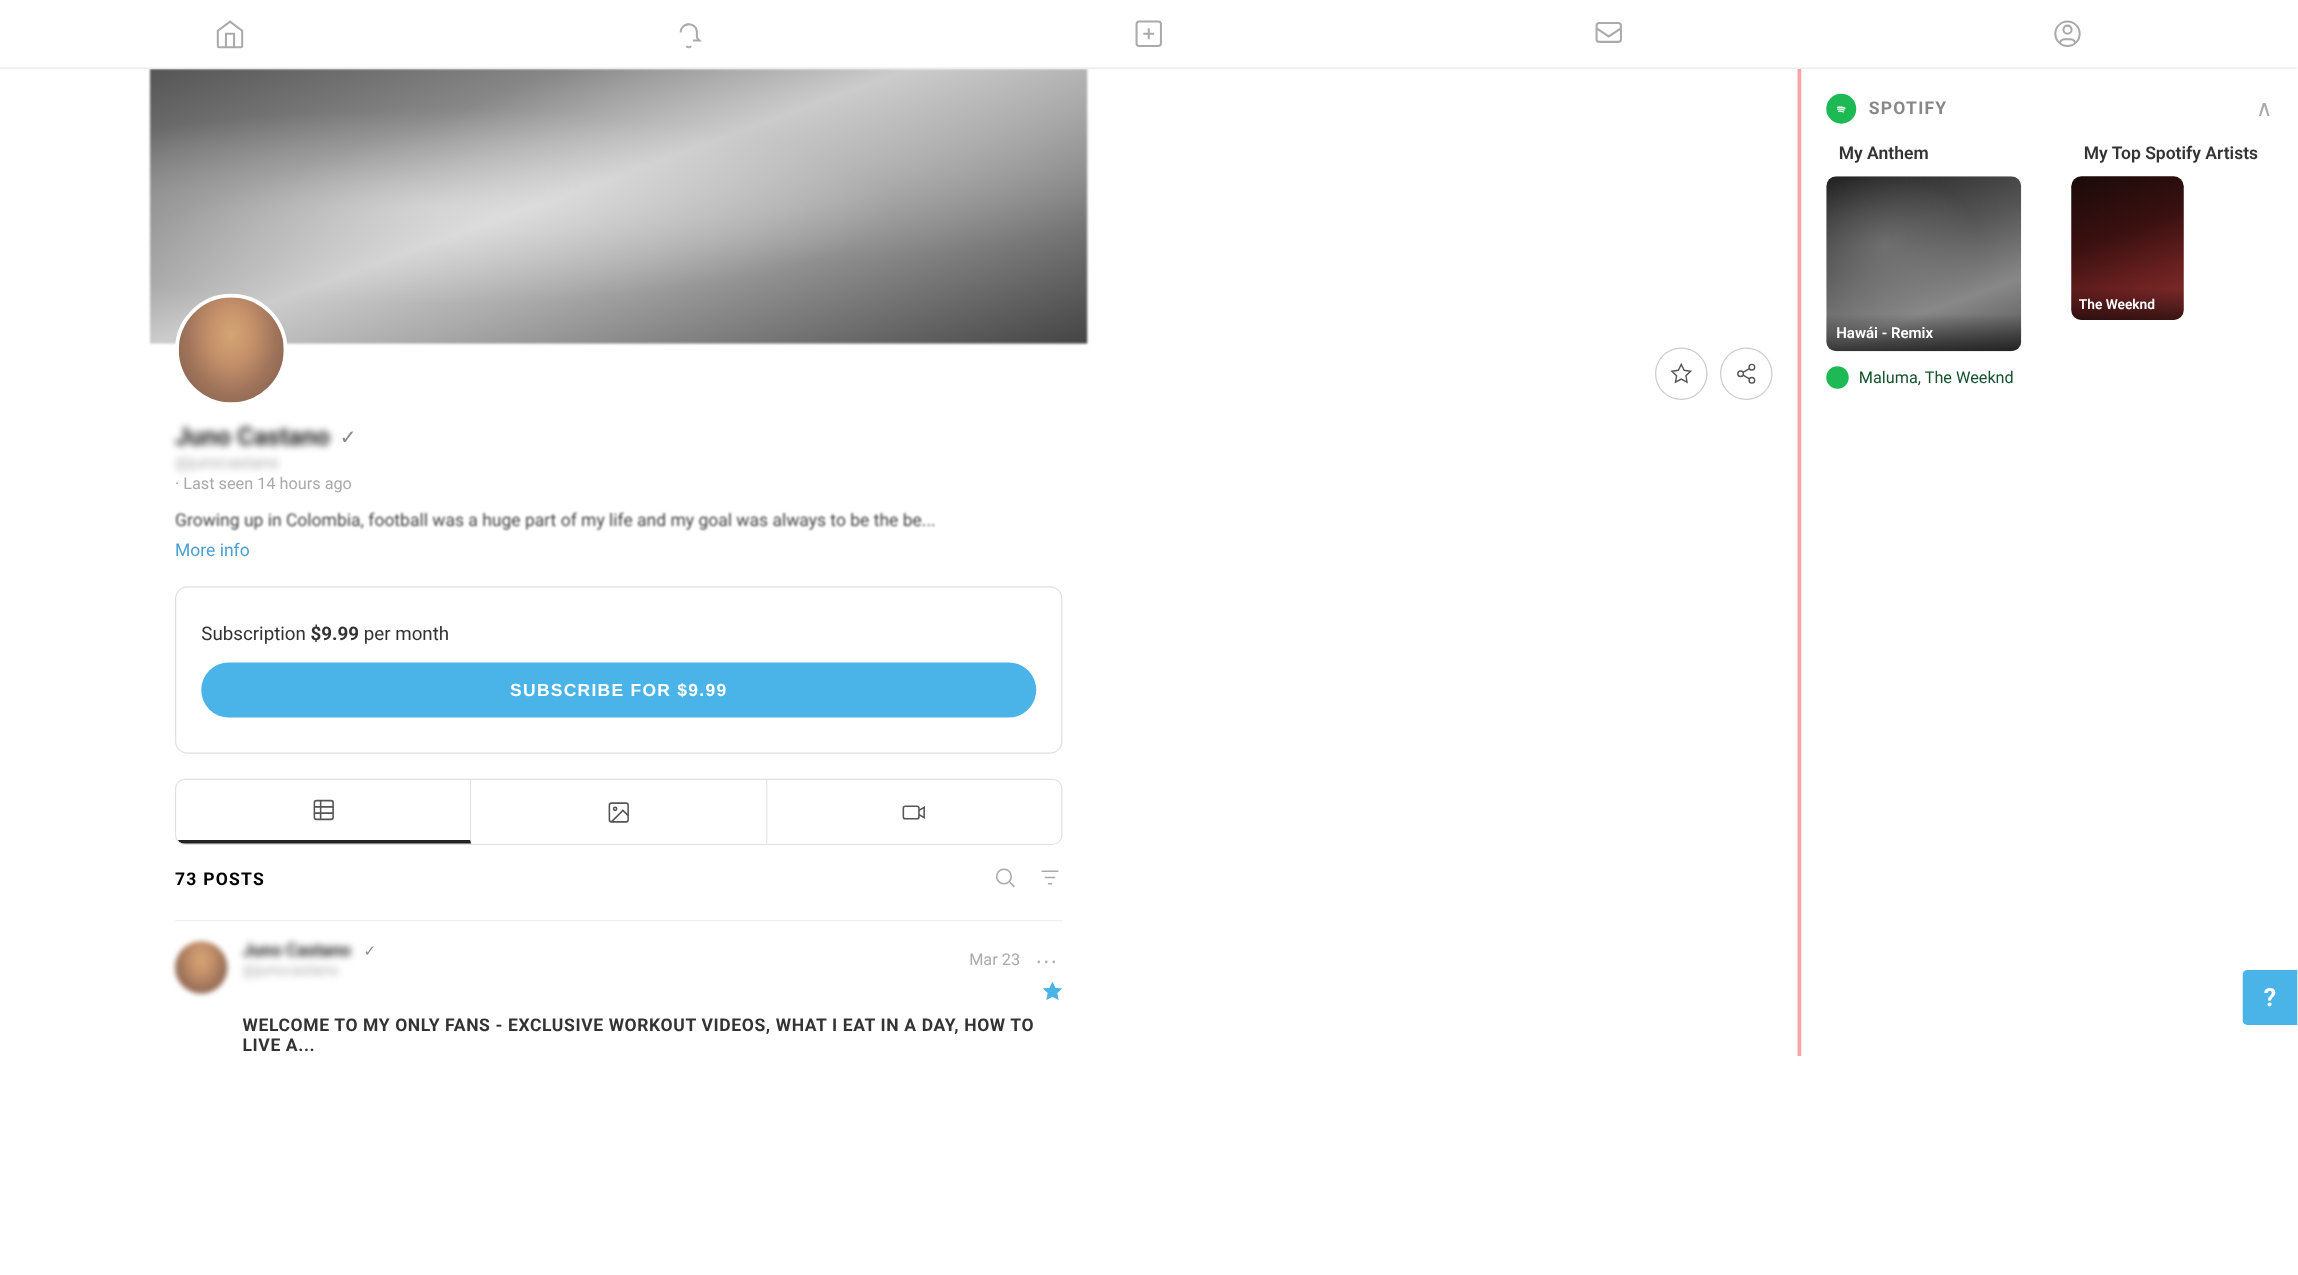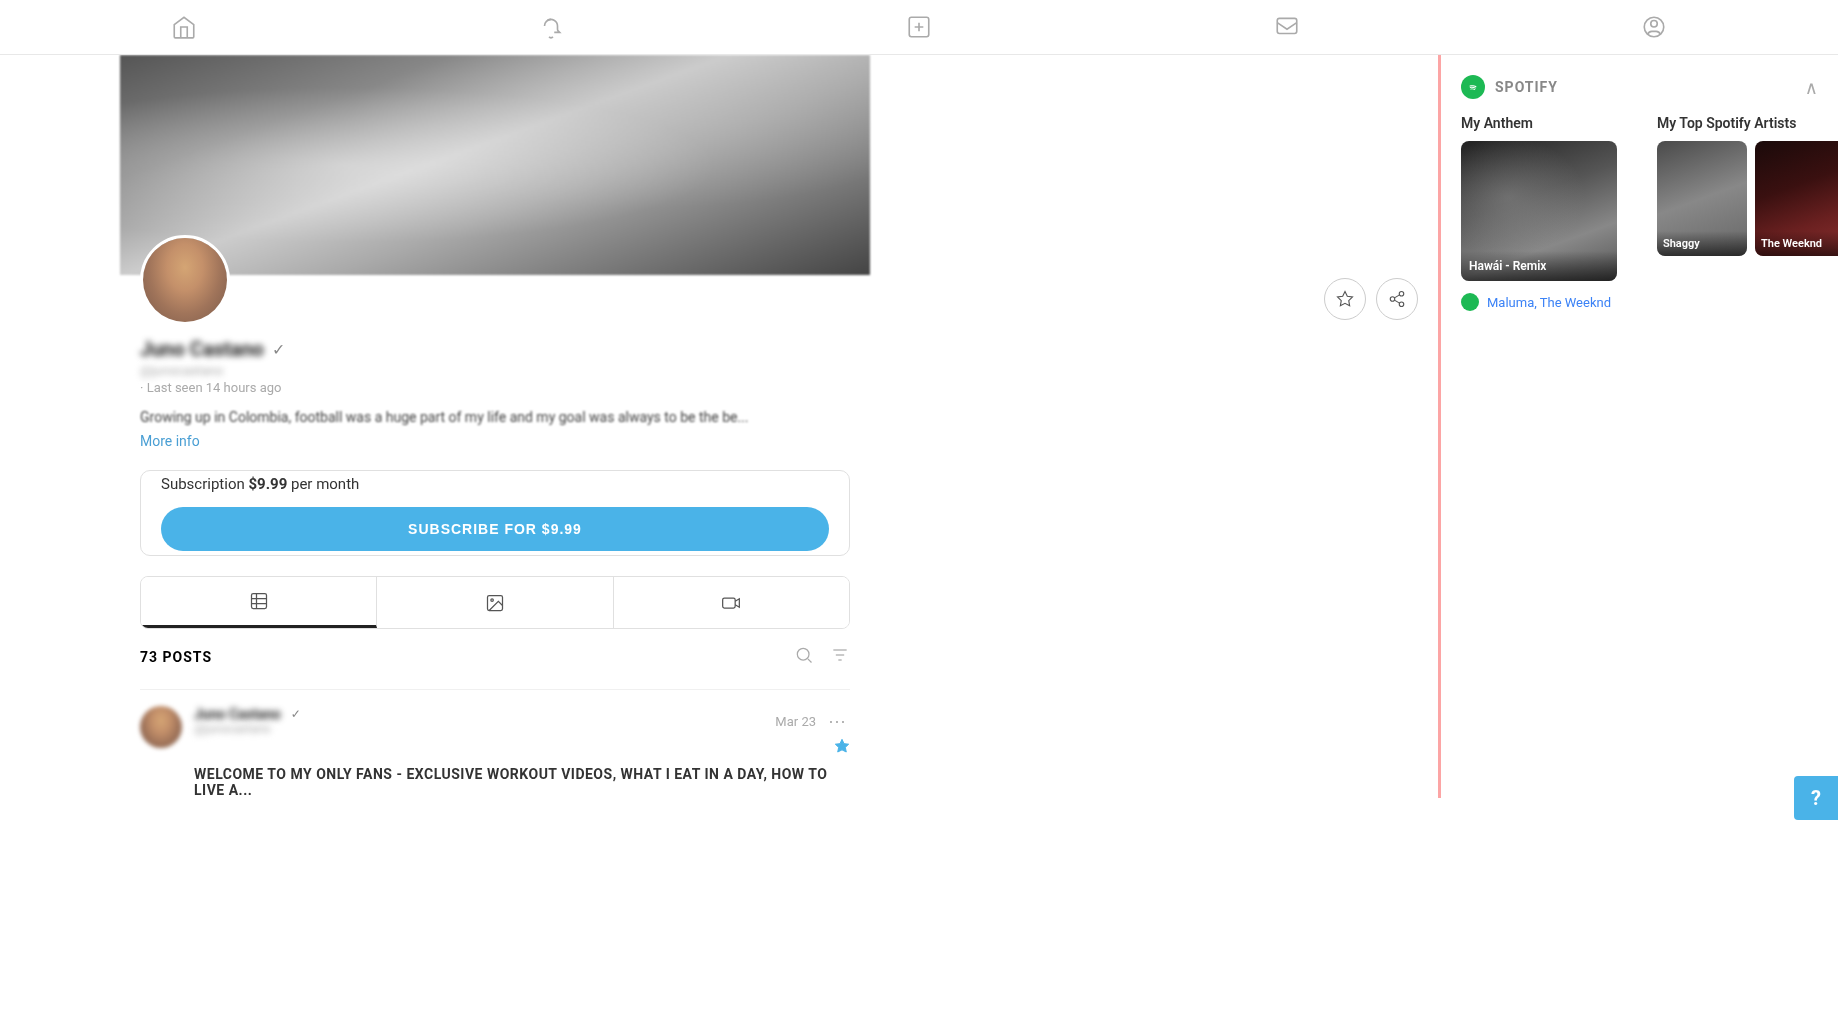--- a/index.html
+++ b/index.html
@@ -152,21 +152,21 @@
       margin-top: 5px;
       cursor: pointer;
       display: inline-block;
     }
 
     
     .subscription-box {
       margin: 20px 20px 0 20px;
       border: 1px solid #e0e0e0;
       border-radius: 10px;
-      padding: 4px 20px;
+      padding: 28px 20px;
       width: 710px;
     }
     .subscription-text {
       font-size: 15px;
       color: #333;
       margin-bottom: 14px;
     }
     .subscription-text strong {
       font-weight: 700;
     }
@@ -347,20 +347,21 @@
     .spotify-content-row {
       display: flex;
       gap: 40px;
     }
     .spotify-col {}
     .spotify-col-title {
       font-size: 14px;
       font-weight: 600;
       color: #333;
       margin-bottom: 10px;
+      margin-left: 10px;
     }
 
     
     .anthem-card {
       width: 156px;
       height: 140px;
       border-radius: 8px;
       overflow: hidden;
       position: relative;
       background: linear-gradient(135deg, #3a3a3a 0%, #5a5a5a 50%, #4a4a4a 100%);
@@ -423,21 +424,21 @@
     }
     .spotify-mini-logo {
       width: 18px;
       height: 18px;
       background: #1DB954;
       border-radius: 50%;
       flex-shrink: 0;
     }
     .spotify-track-name {
       font-size: 13px;
-      color: #3b82f6;
+      color: #14532d;
     }
 
     
     .help-btn {
       position: fixed;
       right: 0;
       bottom: 200px;
       background: #4ab3e8;
       color: #fff;
       width: 44px;
@@ -639,25 +640,20 @@
           </div>
           <div class="spotify-now-playing">
             <div class="spotify-mini-logo"></div>
             <span class="spotify-track-name">Maluma, The Weeknd</span>
           </div>
         </div>
 
         <div class="spotify-col">
           <div class="spotify-col-title">My Top Spotify Artists</div>
           <div class="top-artists-row">
-            <div class="artist-card artist-shaggy">
-              <div class="artist-card-inner">
-                <div class="artist-label">Shaggy</div>
-              </div>
-            </div>
             <div class="artist-card artist-weeknd">
               <div class="artist-card-inner">
                 <div class="artist-label">The Weeknd</div>
               </div>
             </div>
           </div>
         </div>
       </div>
     </div>
   </div>

